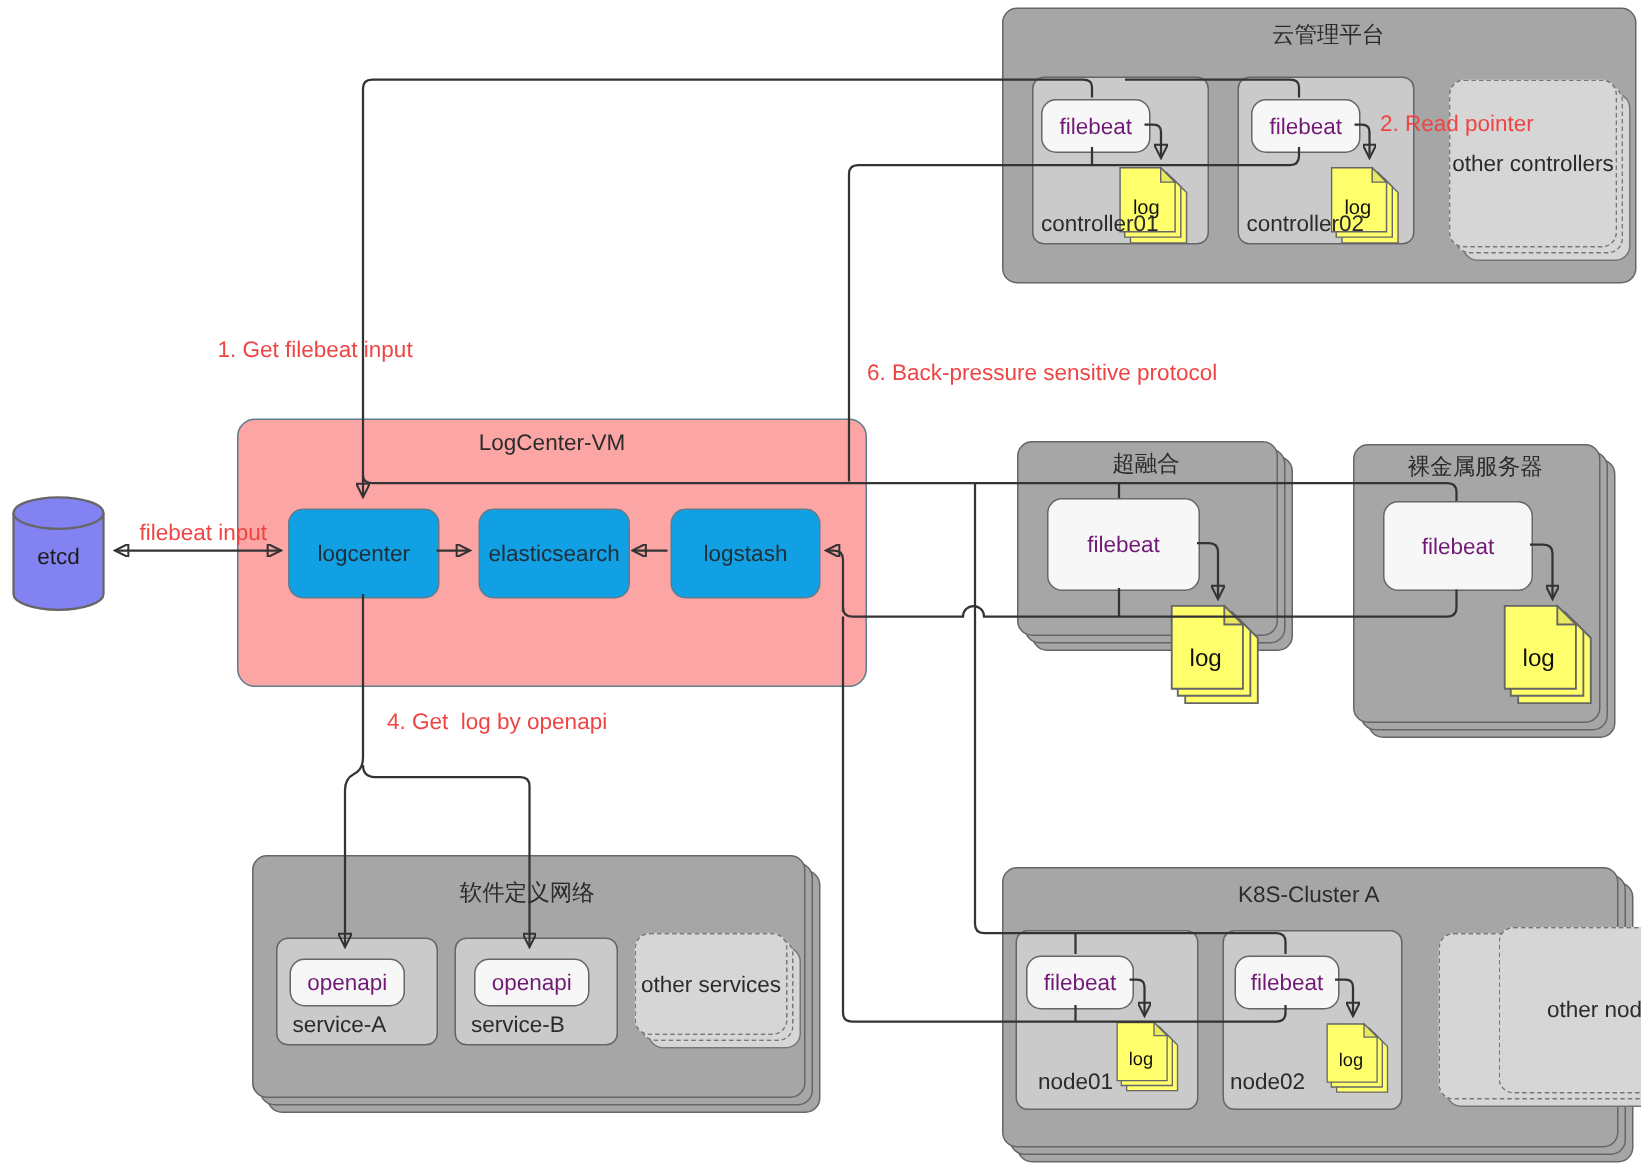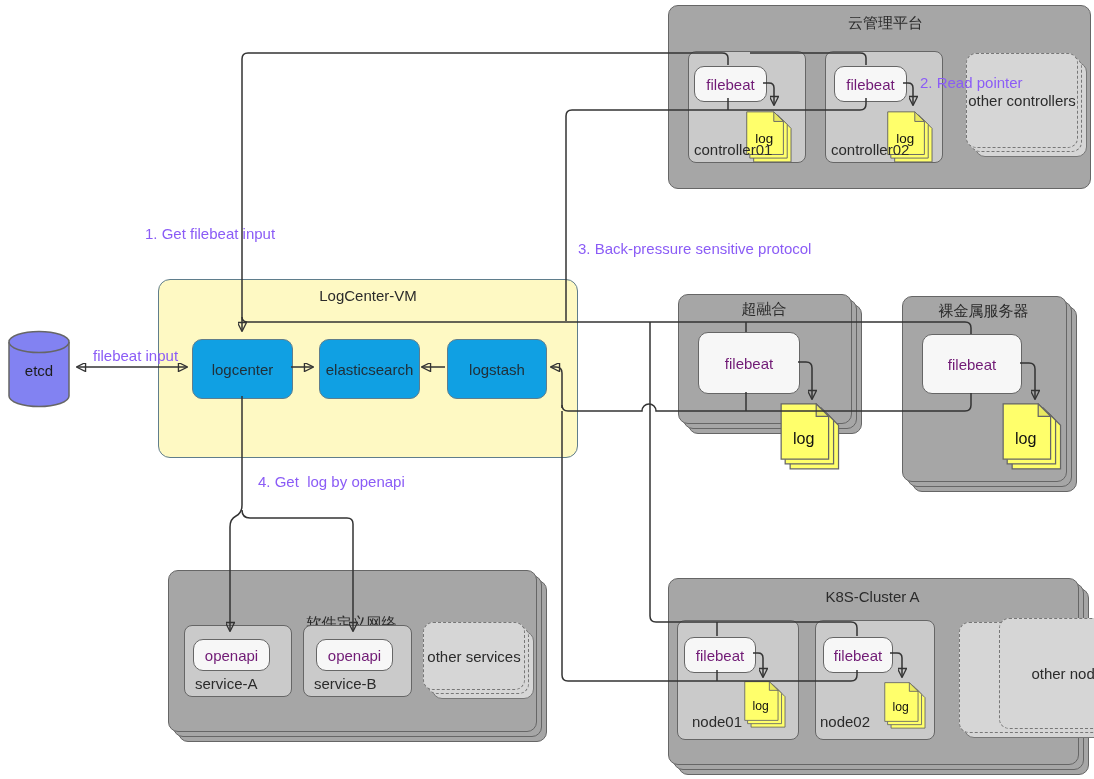--- a/index.html
+++ b/index.html
@@ -19,25 +19,25 @@
   .app{position:absolute;background:#f7f7f7;border:1px solid #666;border-radius:10px;
        display:flex;align-items:center;justify-content:center;font-size:15px;color:#701a75;}
   
   .ogroup{position:absolute;}
   .olayer{position:absolute;width:100%;height:100%;background:#d6d6d6;border-radius:10px;}
   .olayer.l3{border:1px solid #777;}
   .olayer.l2{border:1px dashed #777;}
   .olayer.front{border:1px dashed #777;display:flex;align-items:center;justify-content:center;
                 font-size:15px;color:#2b2b2b;}
   
-  .bluewrap{position:absolute;background:#fef9c3;border:1px solid #5f7d8c;border-radius:12px;}
+  .bluewrap{position:absolute;background:#fca5a5;border:1px solid #5f7d8c;border-radius:12px;}
   .bluebox{position:absolute;background:#10a0e3;border:1px solid #5f7d8c;border-radius:10px;
            display:flex;align-items:center;justify-content:center;font-size:15px;color:#20303a;}
   
-  .note{position:absolute;font-size:15px;color:#8b5cf6;white-space:pre;z-index:30;}
+  .note{position:absolute;font-size:15px;color:#ef4444;white-space:pre;z-index:30;}
   
   #wires{position:absolute;left:0;top:0;z-index:40;pointer-events:none;}
   #wires path{stroke:#333;stroke-width:1.5;fill:none;}
   svg text{font-family:"Liberation Sans",sans-serif;}
 </style>
 </head>
 <body>
 
 <div class="canvas">
 
@@ -65,21 +65,21 @@
           <path d="M8,8 L37,8 L47,18 L47,53 L8,53 Z" fill="#ffff6b"></path>
           <path d="M4,4 L33,4 L43,14 L43,49 L4,49 Z" fill="#ffff6b"></path>
           <path d="M0.75,0.75 L29,0.75 L39,10.75 L39,45.25 L0.75,45.25 Z" fill="#ffff6b"></path>
           <path d="M29,0.75 L29,10.75 L39,10.75 Z" fill="#e9e960"></path>
         </g>
         <text x="19" y="33" font-size="14" fill="#111" text-anchor="middle">log</text>
       </svg>
       <div class="mlabel" style="left:5px;bottom:4px;">controller02</div>
     </div>
 
-    <div class="ogroup" style="left:297px;top:47px;width:110px;height:93px;">
+    <div class="ogroup" style="left:297px;top:47px;width:110px;height:110px;">
       <div class="olayer l3" style="left:9px;top:9px;"></div>
       <div class="olayer l2" style="left:4px;top:4px;"></div>
       <div class="olayer front">
         <span>other controllers</span>
       </div>
     </div>
   </div>
 
   <div class="bluewrap" style="left:158px;top:279px;width:418px;height:177px;">
     <div class="btitle" style="top:7px;">LogCenter-VM</div>
@@ -125,21 +125,21 @@
         <path d="M29,0.75 L29,10.75 L39,10.75 Z" fill="#e9e960"></path>
       </g>
       <text x="19" y="33" font-size="13" fill="#111" text-anchor="middle">log</text>
     </svg>
   </div>
 
   <div class="group" style="left:168px;top:570px;width:367px;height:160px;">
     <div class="glayer" style="left:10px;top:10px;"></div>
     <div class="glayer" style="left:5px;top:5px;"></div>
     <div class="glayer"></div>
-    <div class="btitle" style="top:16px;margin-top:28px;">软件定义网络</div>
+    <div class="btitle" style="top:16px;">软件定义网络</div>
 
     <div class="machine" style="left:16px;top:55px;width:106px;height:70px;">
       <div class="app" style="left:8px;top:13px;width:75px;height:30px;">openapi</div>
       <div class="mlabel" style="left:10px;bottom:4px;">service-A</div>
     </div>
 
     <div class="machine" style="left:135px;top:55px;width:107px;height:70px;">
       <div class="app" style="left:12px;top:13px;width:75px;height:30px;">openapi</div>
       <div class="mlabel" style="left:10px;bottom:4px;">service-B</div>
     </div>
@@ -192,21 +192,21 @@
       <div class="olayer l2" style="left:4px;top:4px;"></div>
       <div class="olayer front">
         <span>other nodes</span>
       </div>
     </div>
   </div>
 
   <div class="note" style="left:93px;top:347px;">filebeat input</div>
   <div class="note" style="left:145px;top:225px;">1. Get filebeat input</div>
   <div class="note" style="left:920px;top:74px;">2. Read pointer</div>
-  <div class="note" style="left:578px;top:240px;">3. Back-pressure sensitive protocol</div>
+  <div class="note" style="left:578px;top:240px;">6. Back-pressure sensitive protocol</div>
   <div class="note" style="left:258px;top:473px;">4. Get  log by openapi</div>
 
   <svg id="wires" width="1094" height="779" viewBox="0 0 1094 779">
     <defs>
       <marker id="arr" viewBox="0 0 10 10" refX="9.5" refY="5" markerWidth="11" markerHeight="9" orient="auto" markerUnits="userSpaceOnUse">
         <path d="M0,0 L10,5 L0,10 Z" fill="#333" stroke="none"></path>
       </marker>
     </defs>
 
     <path d="M 132,367 L 77,367" marker-end="url(#arr)"></path>

